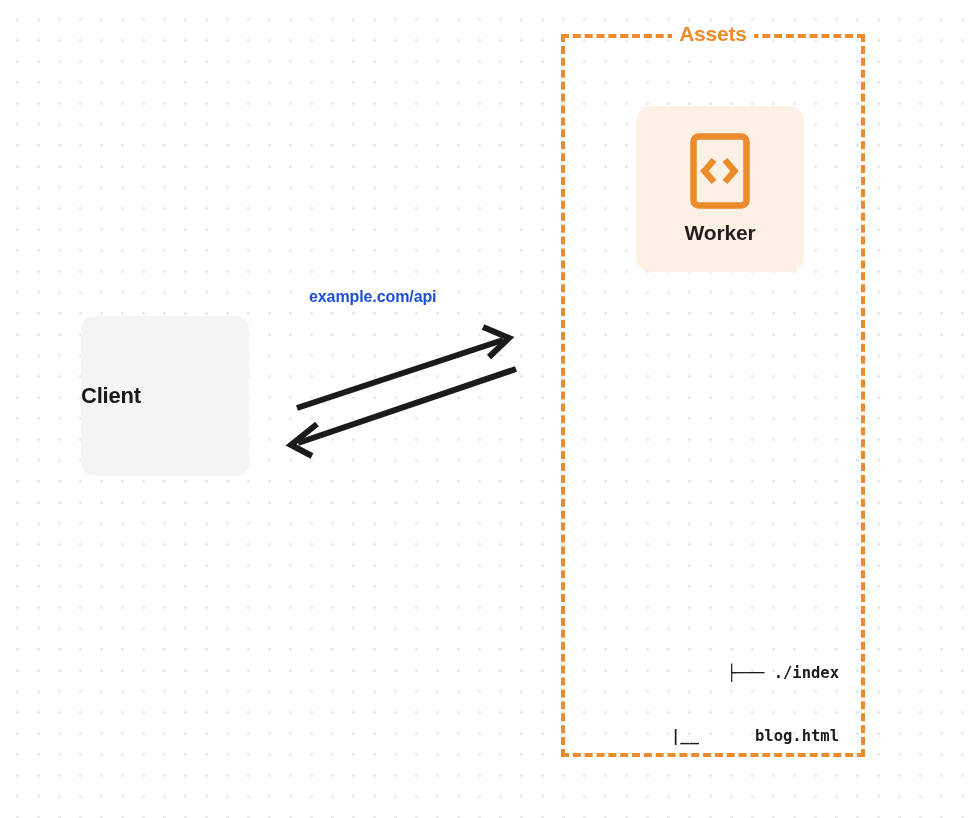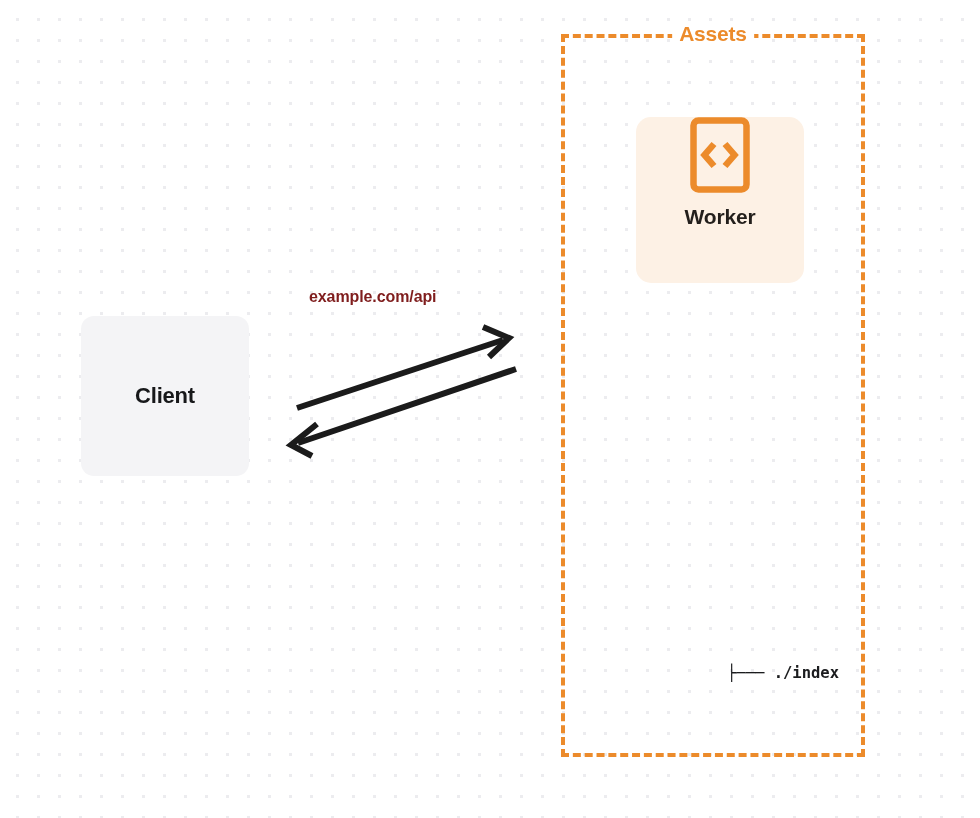--- a/index.html
+++ b/index.html
@@ -24,21 +24,20 @@
   #client-box {
     position: absolute;
     left: 81px;
     top: 316px;
     width: 168px;
     height: 160px;
     background: #f4f4f6;
     border-radius: 13px;
     display: flex;
     align-items: center;
-    justify-content: center;
   }
   #client-box .box-label {
     font-size: 22px;
     font-weight: bold;
     color: #17181a;
     letter-spacing: -0.2px;
   }
 
   
   #connector-arrows {
@@ -48,21 +47,21 @@
     width: 980px;
     height: 818px;
     pointer-events: none;
   }
   #request-label {
     position: absolute;
     left: 309px;
     top: 288px;
     font-size: 16px;
     font-weight: bold;
-    color: #7f1d1d;
+    color: #1d4ed8;
     letter-spacing: -0.1px;
     white-space: nowrap;
   }
 
   
   #project-container {
     position: absolute;
     left: 561px;
     top: 34px;
     width: 304px;
@@ -86,22 +85,21 @@
   }
 
   
   .service-card {
     position: absolute;
     background: #fdf1e5;
     border-radius: 15px;
     display: flex;
     flex-direction: column;
     align-items: center;
-    justify-content: flex-start;
-    margin-top: 11px;
+    justify-content: center;
   }
   #worker-card {
     left: 71px;
     top: 68px;
     width: 168px;
     height: 166px;
   }
   #assets-card {
     left: 67px;
     top: 416px;
@@ -172,16 +170,17 @@
         <path d="M24 27 L14.5 38 L24 49" fill="none" stroke="#ec8b2b" stroke-width="6.5" stroke-linecap="butt" stroke-linejoin="miter"></path>
         <path d="M35 27 L44.5 38 L35 49" fill="none" stroke="#ec8b2b" stroke-width="6.5" stroke-linecap="butt" stroke-linejoin="miter"></path>
       </svg>
     </span>
     <span class="card-label">Worker</span>
   </div>
 
 
   <div id="file-tree">
     <span class="tree-row">├─── ./index</span>
+    <span class="tree-row">|__      blog.html</span>
     
   </div>
 
 </div>
 
 </body></html>

